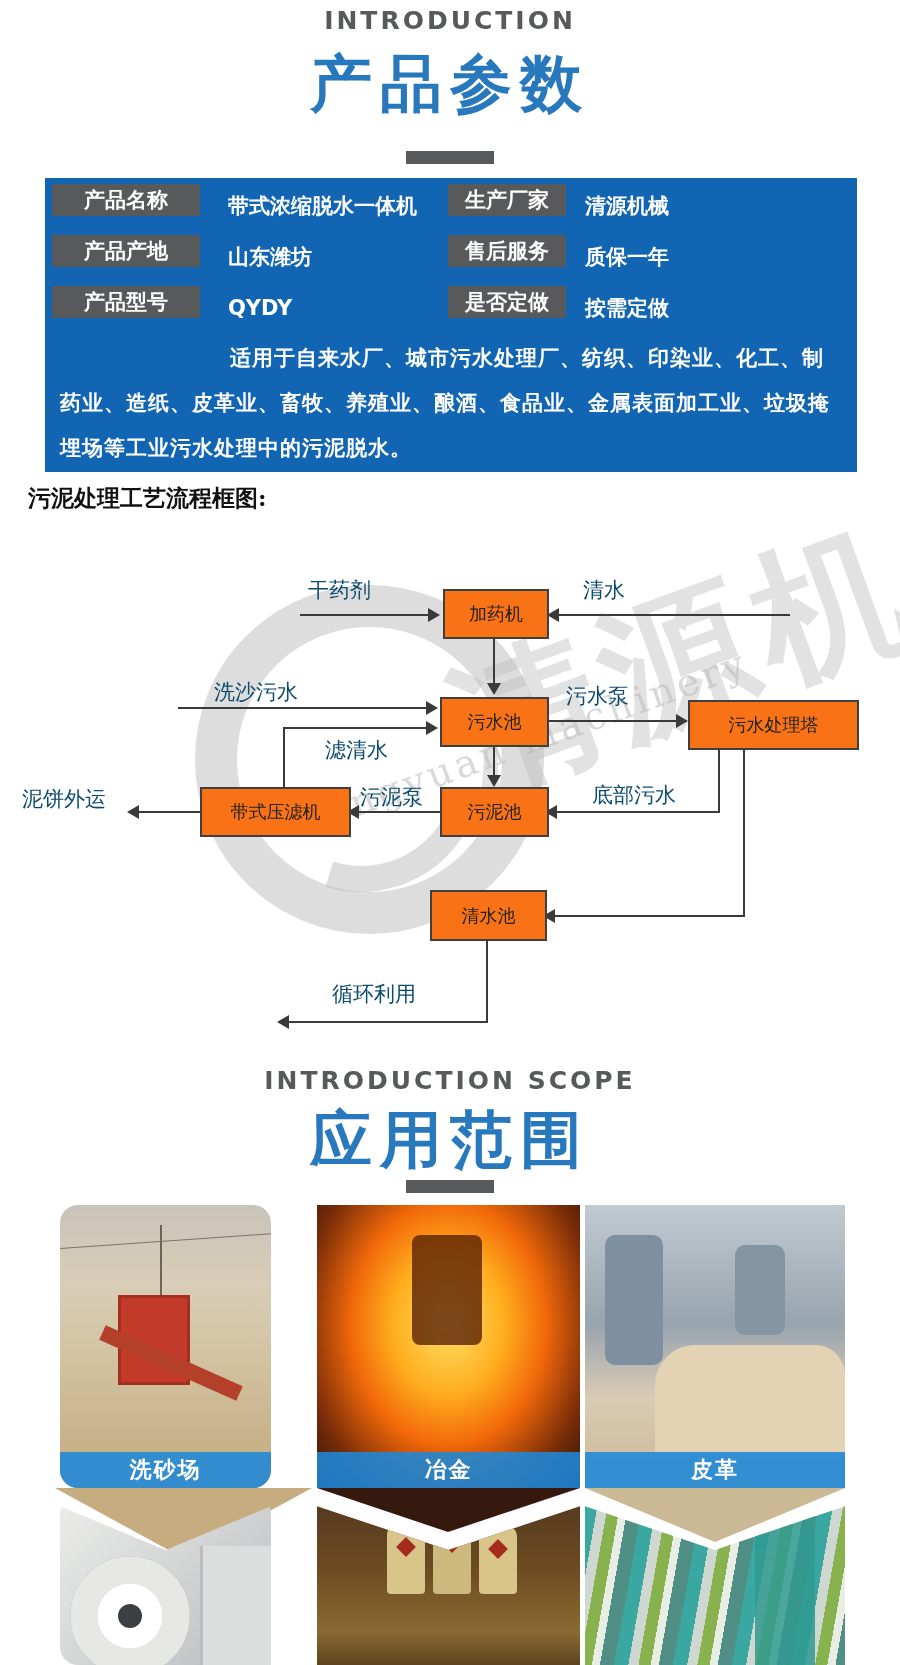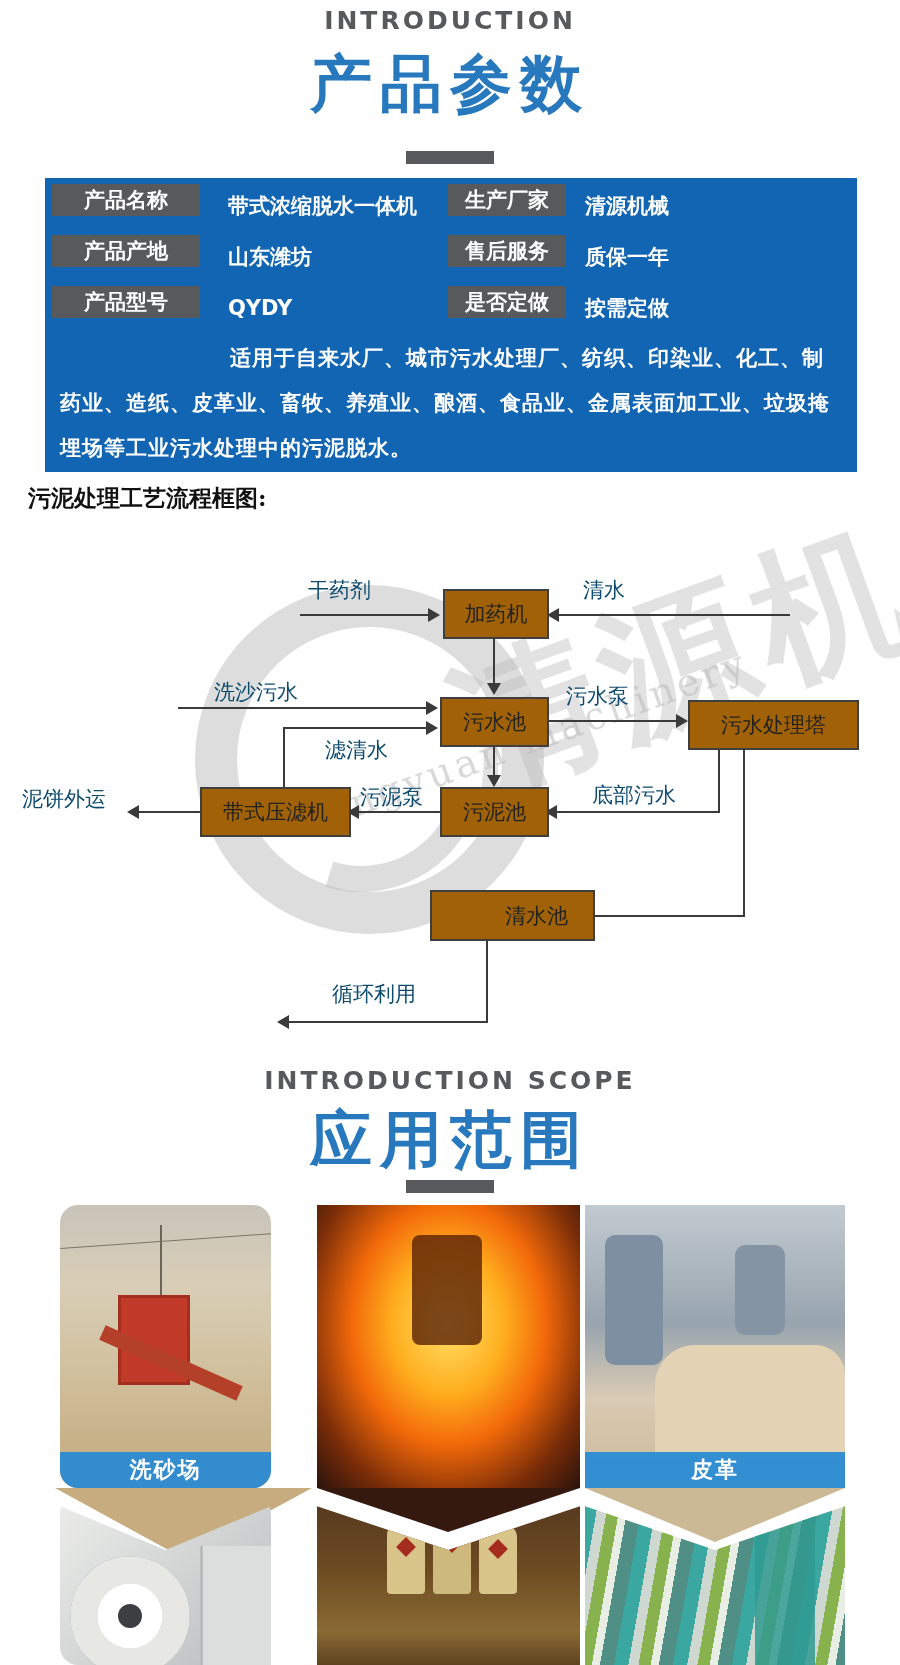--- a/index.html
+++ b/index.html
@@ -25,22 +25,22 @@
   .valB{left:540px;width:265px;}
   .r1{top:6px;} .r2{top:57px;} .r3{top:108px;}
   .scope-label{top:156px;height:46px;}
   .scope-text{position:absolute;left:15px;top:158px;width:782px;color:#fff;
     font-size:21px;font-weight:bold;line-height:45px;letter-spacing:1px;text-indent:170px;}
 
   
   .flow-caption{position:absolute;left:28px;top:483px;font-size:23px;font-weight:bold;color:#111;
     font-family:"DejaVu Serif","Liberation Serif",serif;}
   #flow{position:absolute;left:0;top:540px;width:900px;height:500px;}
-  .node{position:absolute;background:#a16207;border:2px solid #3f3f3f;color:#222;
-    font-size:21px;display:flex;align-items:center;justify-content:center;z-index:3;}
+  .node{position:absolute;background:#f97316;border:2px solid #3f3f3f;color:#222;
+    font-size:18px;display:flex;align-items:center;justify-content:center;z-index:3;}
   .flbl{position:absolute;font-size:21px;color:#0c4a6e;z-index:2;white-space:nowrap;}
   .hl{position:absolute;height:2px;background:#3a3a3a;z-index:2;}
   .vl{position:absolute;width:2px;background:#3a3a3a;z-index:2;}
   .ar{position:absolute;width:0;height:0;border:7px solid transparent;z-index:2;}
   .ar-r{border-left:12px solid #3a3a3a;border-right:0;}
   .ar-l{border-right:12px solid #3a3a3a;border-left:0;}
   .ar-d{border-top:12px solid #3a3a3a;border-bottom:0;}
 
   
   .wm-circle{position:absolute;left:195px;top:45px;width:265px;height:265px;border-radius:50%;
@@ -112,21 +112,21 @@
     <div class="wm-circle"></div>
     <div class="wm-swoosh"></div>
     <div class="wm-cn">清源机械</div>
     <div class="wm-en">Qingyuan machinery</div>
 
     <div class="node" style="left:443px;top:49px;width:102px;height:46px;">加药机</div>
     <div class="node" style="left:440px;top:157px;width:105px;height:46px;">污水池</div>
     <div class="node" style="left:688px;top:160px;width:167px;height:46px;">污水处理塔</div>
     <div class="node" style="left:200px;top:247px;width:147px;height:46px;">带式压滤机</div>
     <div class="node" style="left:440px;top:247px;width:105px;height:46px;">污泥池</div>
-    <div class="node" style="left:430px;top:350px;width:113px;height:47px;padding-left:48px;">清水池</div>
+    <div class="node" style="left:430px;top:350px;width:113px;height:47px;">清水池</div>
 
     <div class="flbl" style="left:308px;top:36px;">干药剂</div>
     <div class="flbl" style="left:583px;top:36px;">清水</div>
     <div class="flbl" style="left:214px;top:138px;">洗沙污水</div>
     <div class="flbl" style="left:566px;top:142px;">污水泵</div>
     <div class="flbl" style="left:325px;top:196px;">滤清水</div>
     <div class="flbl" style="left:360px;top:243px;">污泥泵</div>
     <div class="flbl" style="left:592px;top:241px;">底部污水</div>
     <div class="flbl" style="left:22px;top:245px;">泥饼外运</div>
     <div class="flbl" style="left:332px;top:440px;">循环利用</div>
@@ -180,20 +180,21 @@
 
     <div class="tile t1 ph-sand">
       <div class="decor" style="left:100px;top:20px;width:2px;height:130px;background:#6b6558;"></div>
       <div class="decor" style="left:0;top:34px;width:257px;height:1px;background:#7a7466;transform:rotate(-4deg);"></div>
       <div class="decor" style="left:58px;top:90px;width:66px;height:84px;background:#c23b28;border:3px solid #a52f1f;"></div>
       <div class="decor" style="left:36px;top:150px;width:150px;height:16px;background:#b5402a;transform:rotate(24deg);"></div>
       <div class="caption-bar">洗砂场</div>
     </div>
     <div class="tile t2 ph-fire">
       <div class="decor" style="left:95px;top:30px;width:70px;height:110px;background:#5a2206;opacity:.8;border-radius:8px;"></div>
+      <div class="caption-bar">冶金</div>
     </div>
     <div class="tile t3 ph-leather">
       <div class="decor" style="left:20px;top:30px;width:58px;height:130px;background:#7d8fa0;border-radius:10px;"></div>
       <div class="decor" style="left:150px;top:40px;width:50px;height:90px;background:#8494a3;border-radius:10px;"></div>
       <div class="decor" style="left:70px;top:140px;width:190px;height:110px;background:#e3d3b4;border-radius:40px 30px 0 0;"></div>
       <div class="caption-bar">皮革</div>
     </div>
 
     <div class="tri" style="left:0;border-left:128px solid transparent;border-right:129px solid transparent;border-top:70px solid #c7ac80;"></div>
     <div class="tri" style="left:262px;border-left:131px solid transparent;border-right:132px solid transparent;border-top:44px solid #35190f;"></div>

